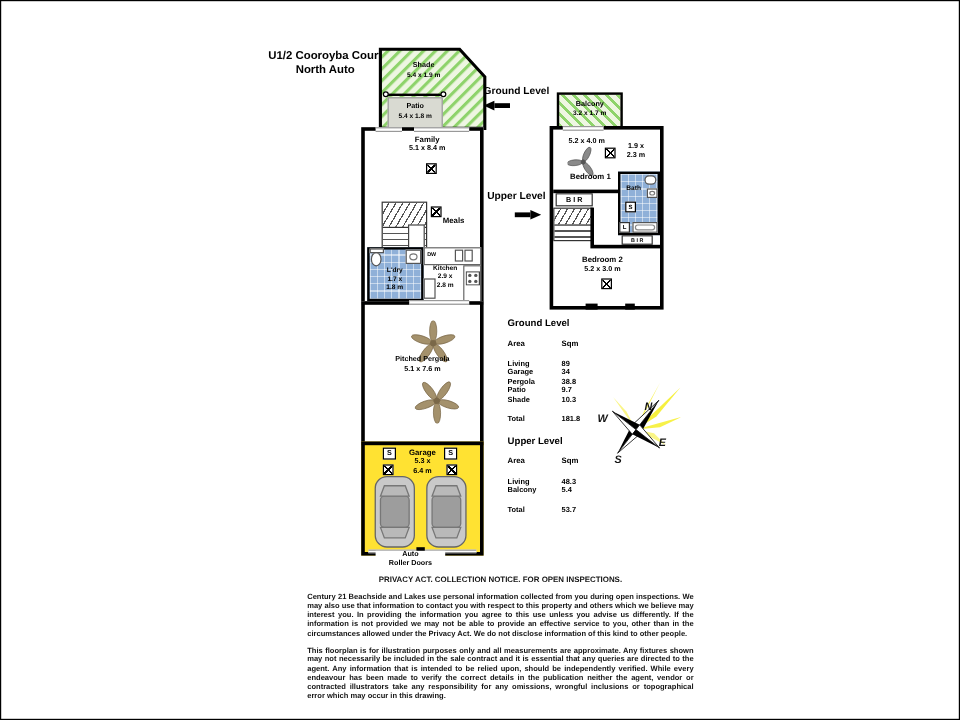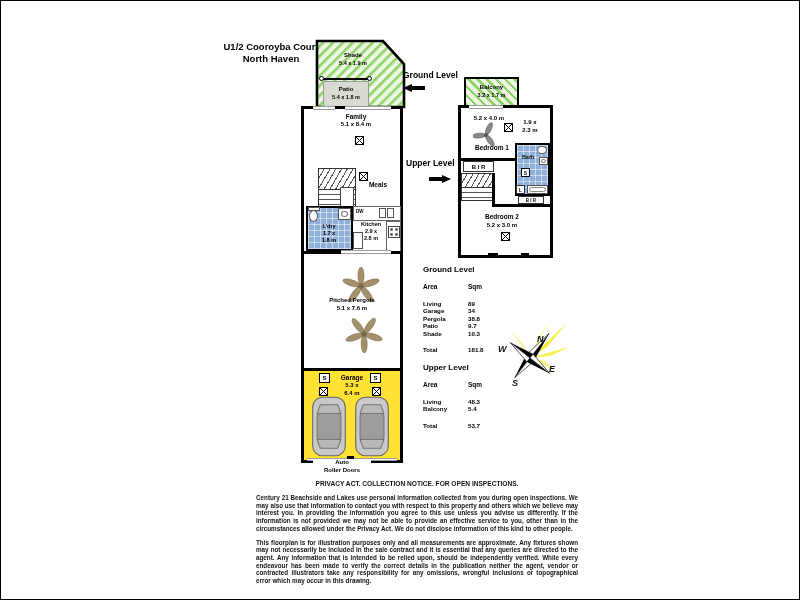--- a/index.html
+++ b/index.html
@@ -51,21 +51,21 @@
   .birbox { background:#fff; border:1px solid #333; text-align:center; }
   .blackseg { background:#000; }
 </style>
 </head>
 <body>
 
 <div id="canvas">
 
   <div class="abs ctr f95" style="left:205px;top:40px;width:130px;">
     <div>U1/2 Cooroyba Court</div>
-    <div>North Haven</div>
+    <div>North Auto</div>
   </div>
 
   <svg class="abs" style="left:314px;top:38px;" width="92" height="71">
     <defs>
       <pattern id="hatch" width="7" height="7" patternTransform="rotate(45)" patternUnits="userSpaceOnUse">
         <rect width="7" height="7" fill="#eef6e2"></rect>
           <rect width="2.6" height="7" fill="#8ed36b"></rect>
       </pattern>
     </defs>
     <polygon points="2,2 68,2 89,25 89,68 2,68" fill="url(#hatch)" stroke="#000" stroke-width="2.6"></polygon>

